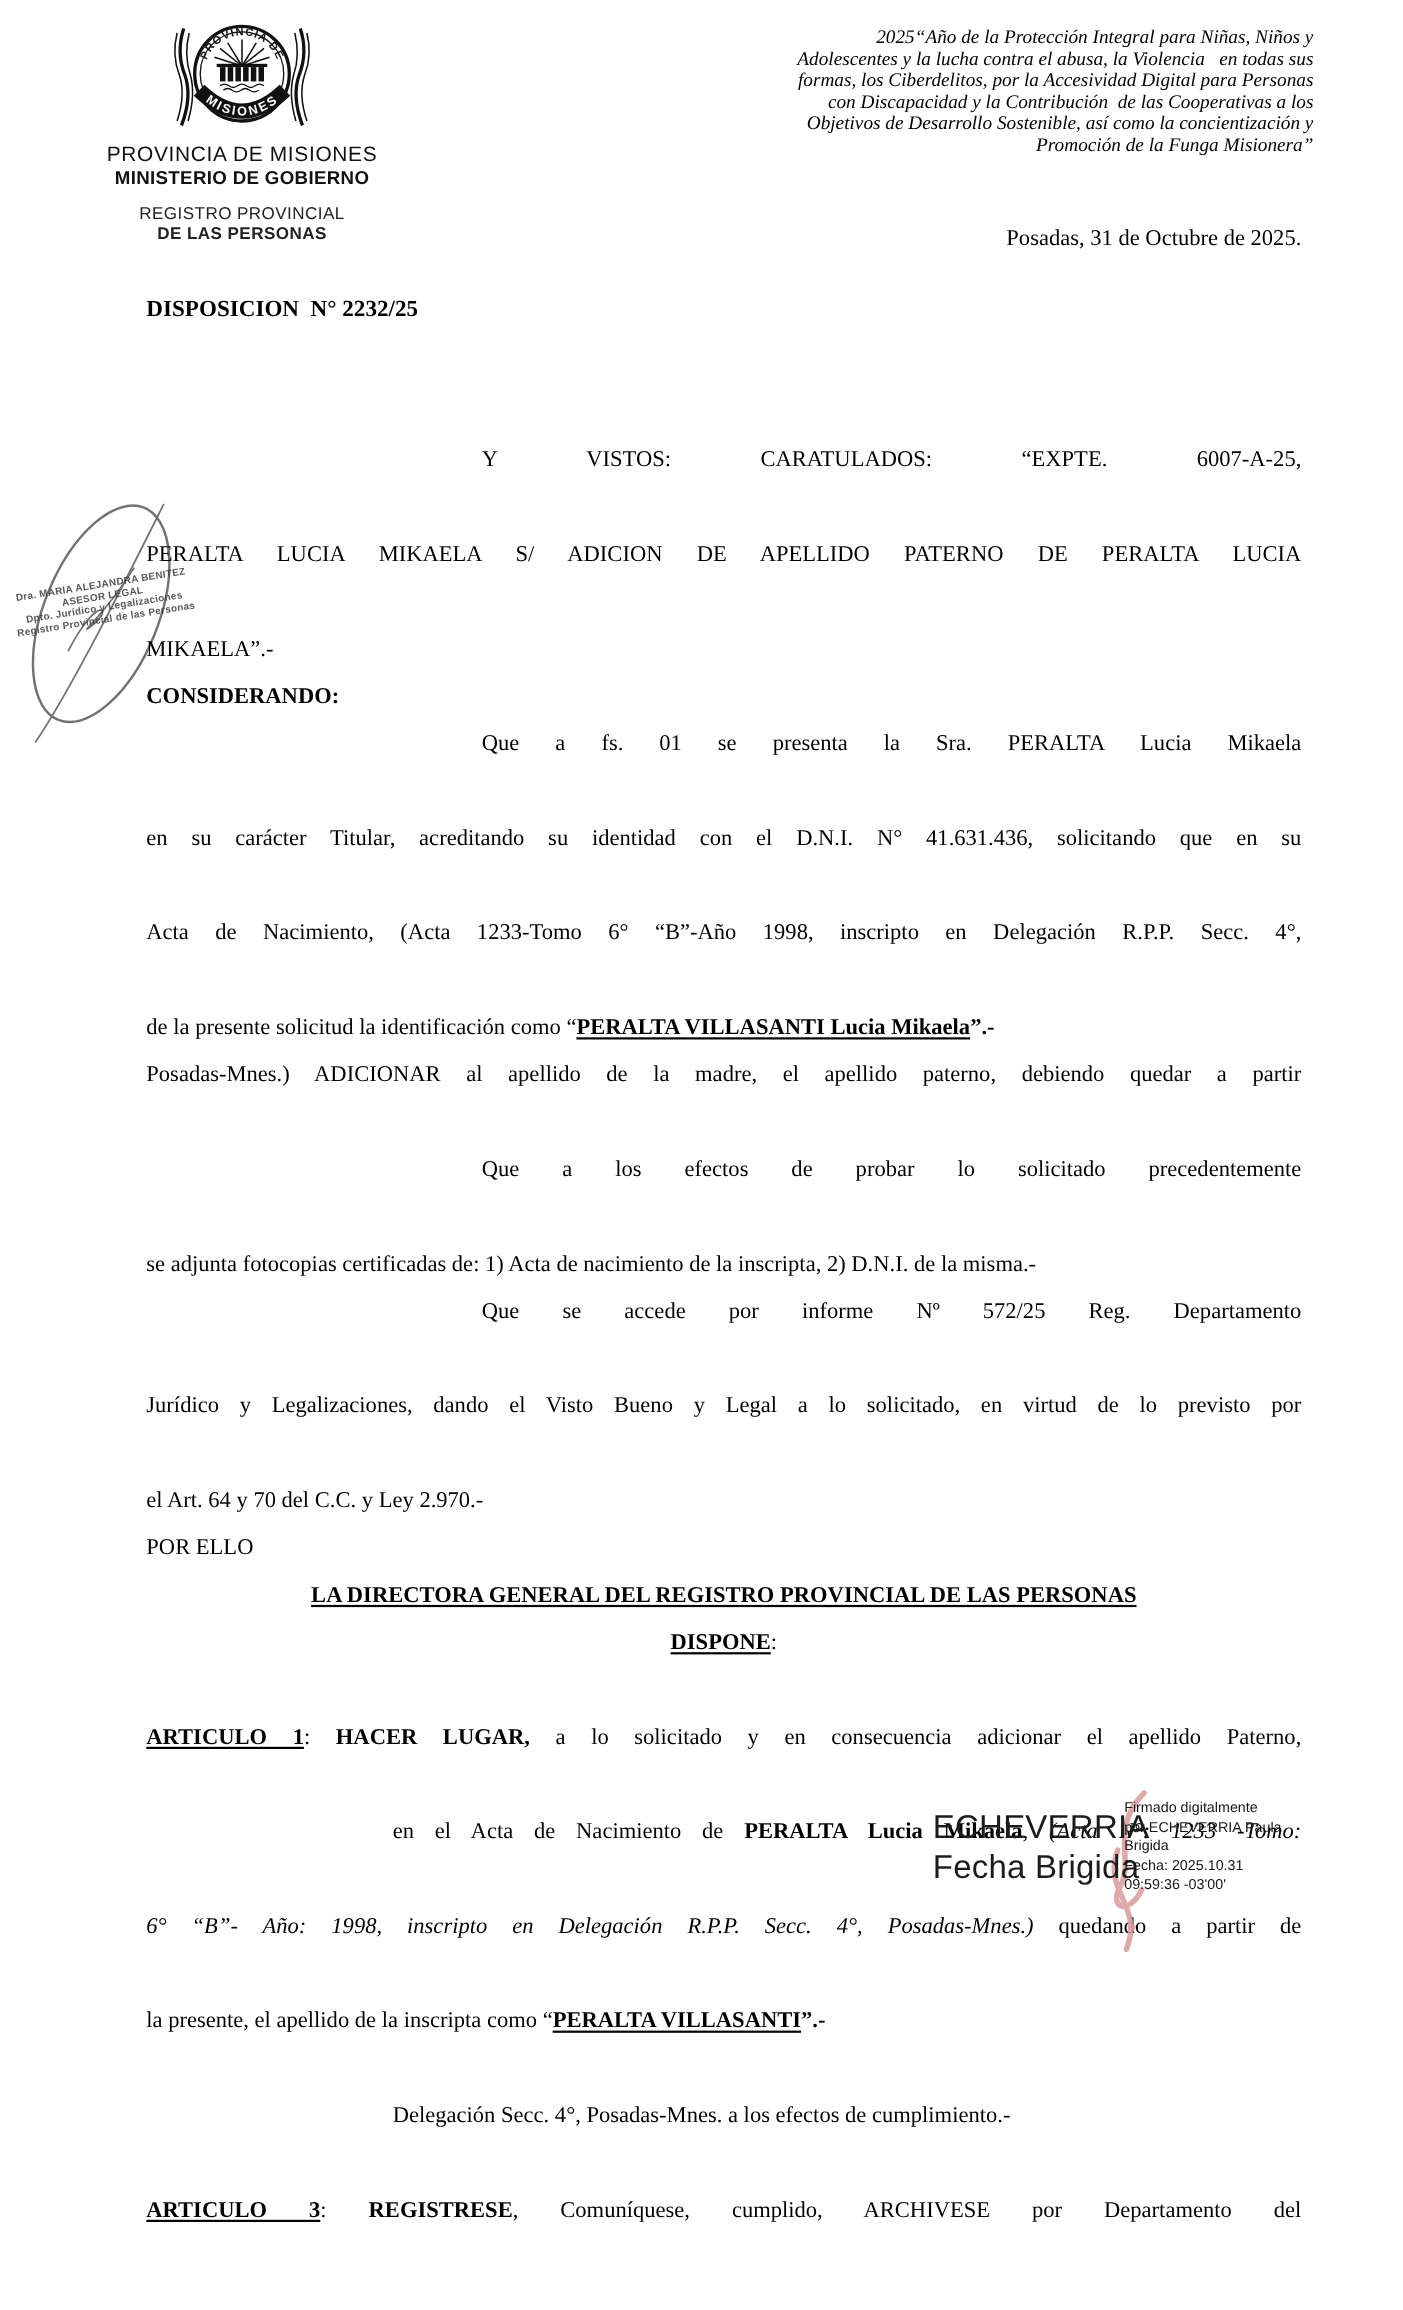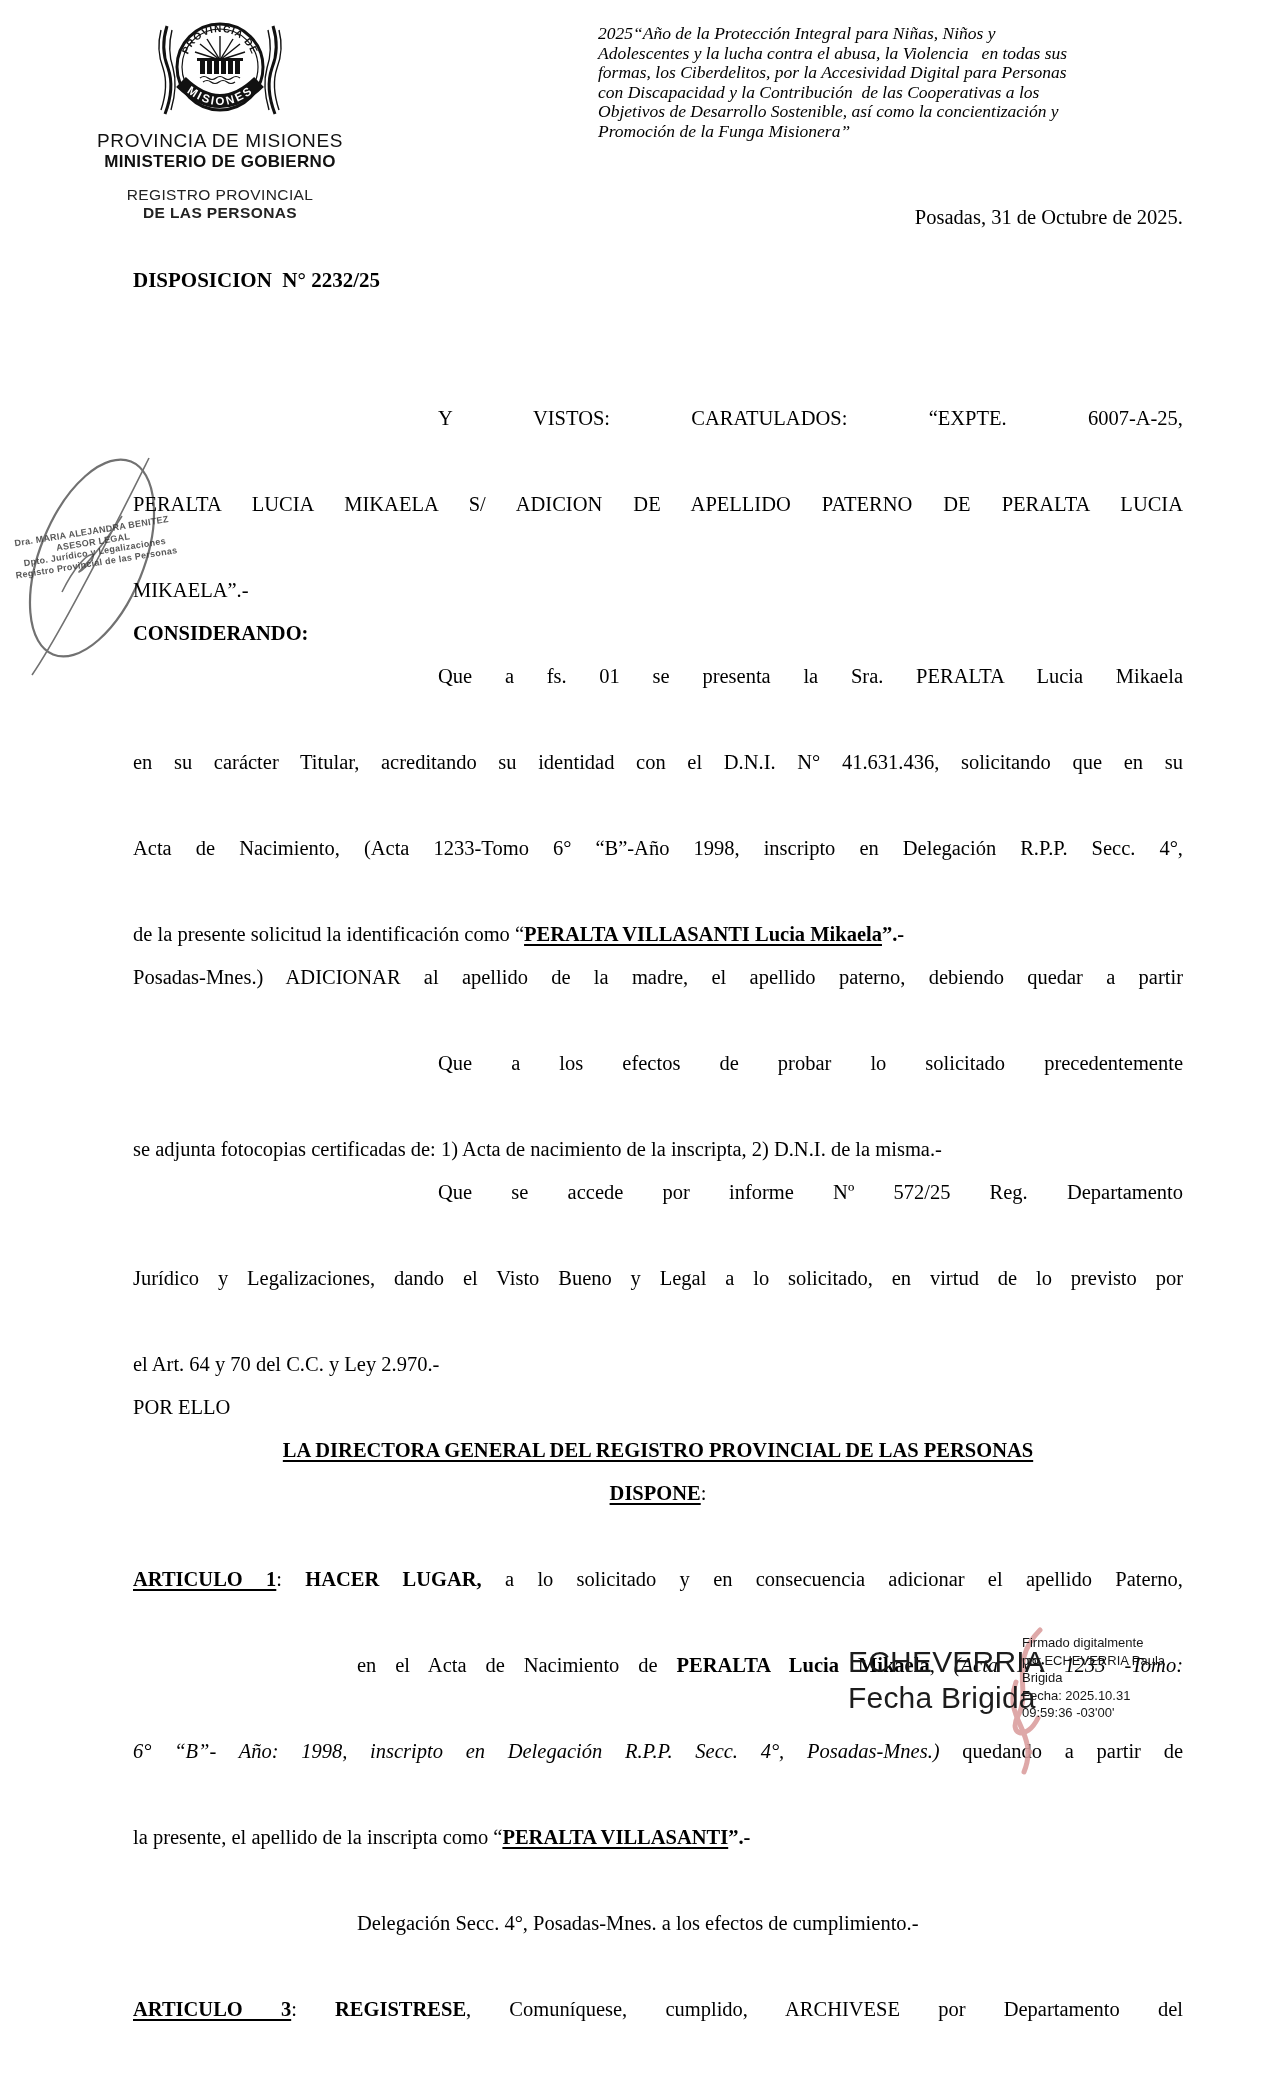--- a/index.html
+++ b/index.html
@@ -9,21 +9,21 @@
   }
   
   .letterhead{position:absolute;left:86px;top:10px;width:268px;text-align:center;
     font-family:"Liberation Sans",sans-serif;line-height:normal;}
   .letterhead .seal-wrap{display:flex;justify-content:center;}
   .lh1{font-size:19px;letter-spacing:.6px;color:#111;margin-top:2px;}
   .lh2{font-size:17px;font-weight:bold;letter-spacing:.3px;color:#111;}
   .lh3{font-size:15.5px;color:#222;margin-top:14px;letter-spacing:.4px;}
   .lh4{font-size:15.5px;font-weight:bold;color:#222;letter-spacing:.4px;}
   
-  .epigraph{position:absolute;left:598px;top:24px;width:596px;text-align:left;
+  .epigraph{position:absolute;left:598px;top:24px;width:596px;text-align:right;
     font-style:italic;font-size:17.5px;line-height:19.5px;color:#000;}
   .epigraph .ln{white-space:pre;}
   
   .doc-body{position:absolute;left:133px;top:196px;width:1050px;}
   .dateline{text-align:right;white-space:pre;}
   .docnum{font-weight:bold;white-space:pre;margin-top:20px;font-size:21px;}
   .para{margin:0;}
   .m-top1{margin-top:95px;}
   .m-blank{margin-top:43px;}
   .line{min-height:43px;}

